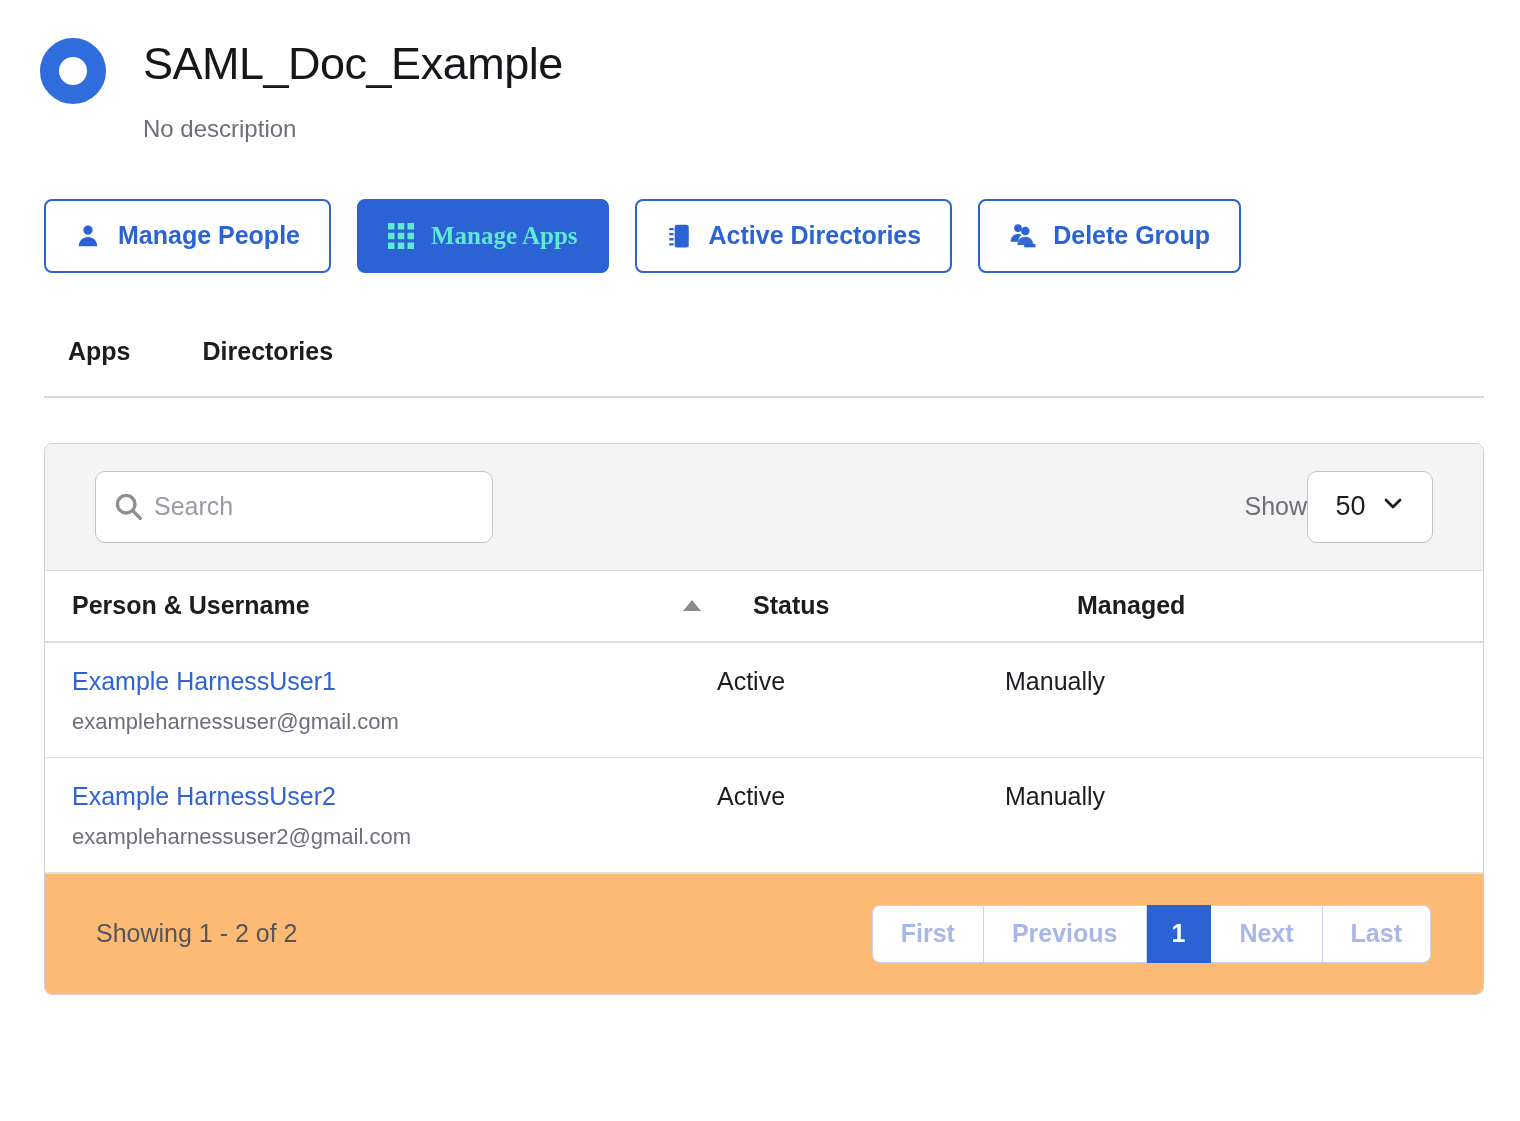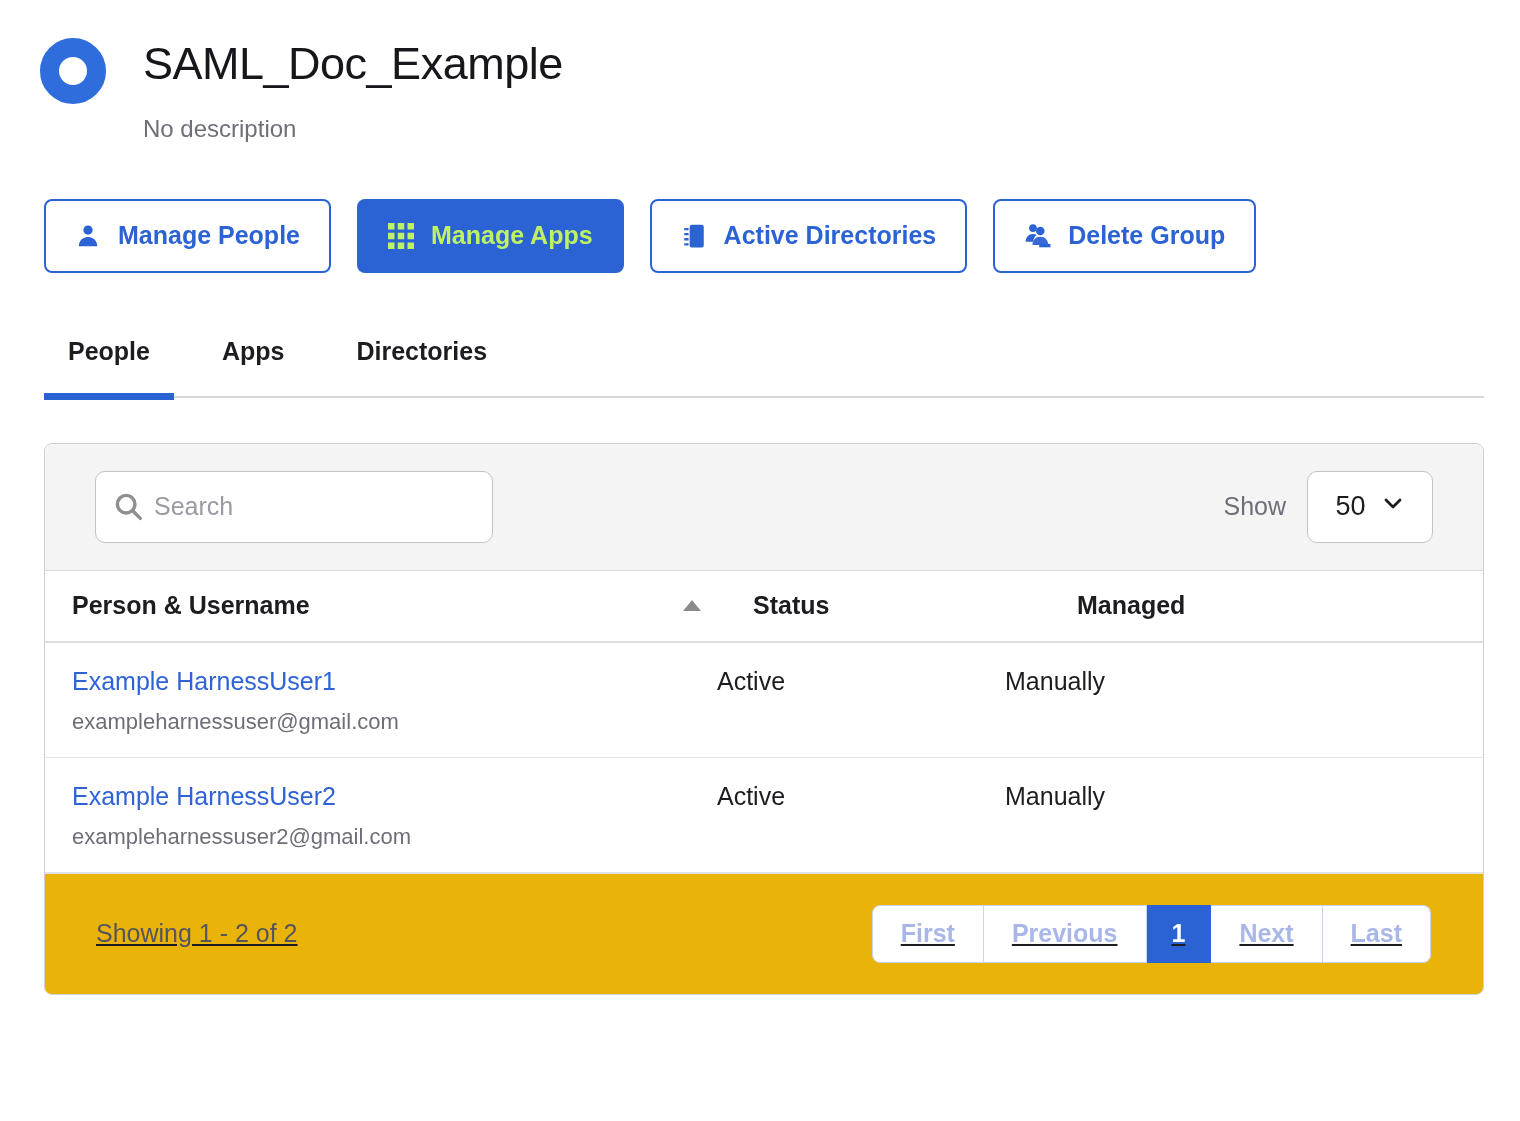--- a/index.html
+++ b/index.html
@@ -11,60 +11,60 @@
   .group-ring { width:66px; height:66px; border:19px solid #2e6ddb; border-radius:50%; flex:0 0 auto; }
   .header-text { margin-left:37px; }
   .page-title { font-size:45px; font-weight:normal; letter-spacing:-0.5px; line-height:1.15; color:#17171b; }
   .page-desc { margin-top:25px; font-size:24px; color:#6e6e78; }
 
   
   .actions { display:flex; gap:26px; margin:56px 0 0 44px; }
   .btn { display:flex; align-items:center; gap:17px; height:74px; padding:16px 29px;
     border:2px solid #2b63d4; border-radius:8px; background:#fff; color:#2b63d4;
     font-size:25px; font-weight:bold; cursor:pointer; }
-  .btn.solid { background:#2b63d4; color:#bef264; }
+  .btn.solid { background:#2b63d4; color:#5eead4;font-family:Liberation Serif, serif; }
   .btn svg { display:block; }
 
   
   .tabs { display:flex; gap:24px; margin:64px 36px 0 44px; border-bottom:2px solid #d6d6db; }
   .tab { position:relative; padding:0 24px 30px; font-size:25px; font-weight:bold; color:#1d1d21; cursor:pointer; }
   .tab.active::after { content:""; position:absolute; left:0; right:0; bottom:-4px; height:7px; background:#2b63d4; }
 
   
   .panel { margin:45px 36px 0 44px; border:1px solid #cfcfd4; border-radius:8px; overflow:hidden; background:#fff; }
 
   .toolbar { display:flex; align-items:center; justify-content:space-between;
     background:#f4f4f5; padding:27px 50px; border-bottom:1px solid #dadade; }
   .search-wrap { position:relative; }
   .search-input { width:398px; height:72px; border:1px solid #c2c2c9; border-radius:10px;
     background:#fff; padding:0 20px 0 58px; font-size:25px; color:#1d1d21;
     font-family:"Liberation Sans","DejaVu Sans",sans-serif; }
   .search-input::placeholder { color:#9a9aa2; }
   .search-icon { position:absolute; left:17px; top:19px; }
-  .show-wrap { display:flex; align-items:center; gap:21px; }
+  .show-wrap { display:flex; align-items:center; }
   .show-label { font-size:25px; color:#6e6e78; }
   .page-size { display:flex; align-items:center; justify-content:center; gap:15px;
     width:126px; height:72px; background:#fff; border:1px solid #c2c2c9; border-radius:10px;
     font-size:27px; color:#1d1d21; cursor:pointer; }
 
   .thead, .trow { display:grid; grid-template-columns:645px 288px 1fr; padding-left:27px; }
   .thead { height:72px; align-items:center; border-bottom:2px solid #dddde2; background:#fff;gap:36px; }
   .th { font-size:25px; font-weight:bold; color:#1d1d21; }
   .th-first { display:flex; align-items:center; justify-content:space-between; padding-right:16px; }
   .sort-asc { width:0; height:0; border-left:9px solid transparent; border-right:9px solid transparent;
     border-bottom:11px solid #8b8b8f; }
 
   .trow { height:115px; padding-top:24px; border-bottom:1px solid #e4e4e8; background:#fff; }
   .trow:last-of-type { border-bottom:none; }
   .person-link { font-size:25px; color:#2e62d6; text-decoration:none; cursor:pointer; }
   .person-email { margin-top:13px; font-size:22px; color:#6e6e78; }
   .cell-text { font-size:25px; color:#1d1d21; }
 
   .tfoot { display:flex; align-items:center; justify-content:space-between;
-    background:#eab308; height:121px; padding:0 52px 0 51px; border-top:1px solid #e0e0e4;text-decoration:underline; }
+    background:#fdba74; height:121px; padding:0 52px 0 51px; border-top:1px solid #e0e0e4; }
   .summary { font-size:25px; color:#55555c; }
   .pager { display:flex; }
   .page-btn { display:flex; align-items:center; justify-content:center; height:58px; padding:0 28px;
     background:#fff; border:1px solid #ccd3ef; border-left:none; color:#a9b6e8;
     font-size:25px; font-weight:bold; cursor:pointer; }
   .page-btn:first-child { border-left:1px solid #ccd3ef; border-radius:8px 0 0 8px; }
   .page-btn:last-child { border-radius:0 8px 8px 0; }
   .page-btn.current { background:#2b63d4; border-color:#2b63d4; color:#fff; padding:0 25px; }
 </style>
 </head>
@@ -124,21 +124,20 @@
           <circle cx="14.5" cy="8" r="3.8"></circle>
           <path d="M7.5 20.5c0-4.3 2.9-7.3 7-7.3s7 3 7 7.3z" opacity="0.95"></path>
           <rect x="13.5" y="19.5" width="10" height="3"></rect>
         </svg>
     </span>
     <span>Delete Group</span>
   </button>
 </div>
 
 <div class="tabs">
-  <div class="tab active">People</div>
   <div class="tab">Apps</div>
   <div class="tab">Directories</div>
 </div>
 
 <div class="panel">
 
   <div class="toolbar">
     <div class="search-wrap">
       <span class="search-icon">
         <svg width="34" height="34" viewBox="0 0 24 24" fill="none" stroke="#8e8e93" stroke-width="2.4">

